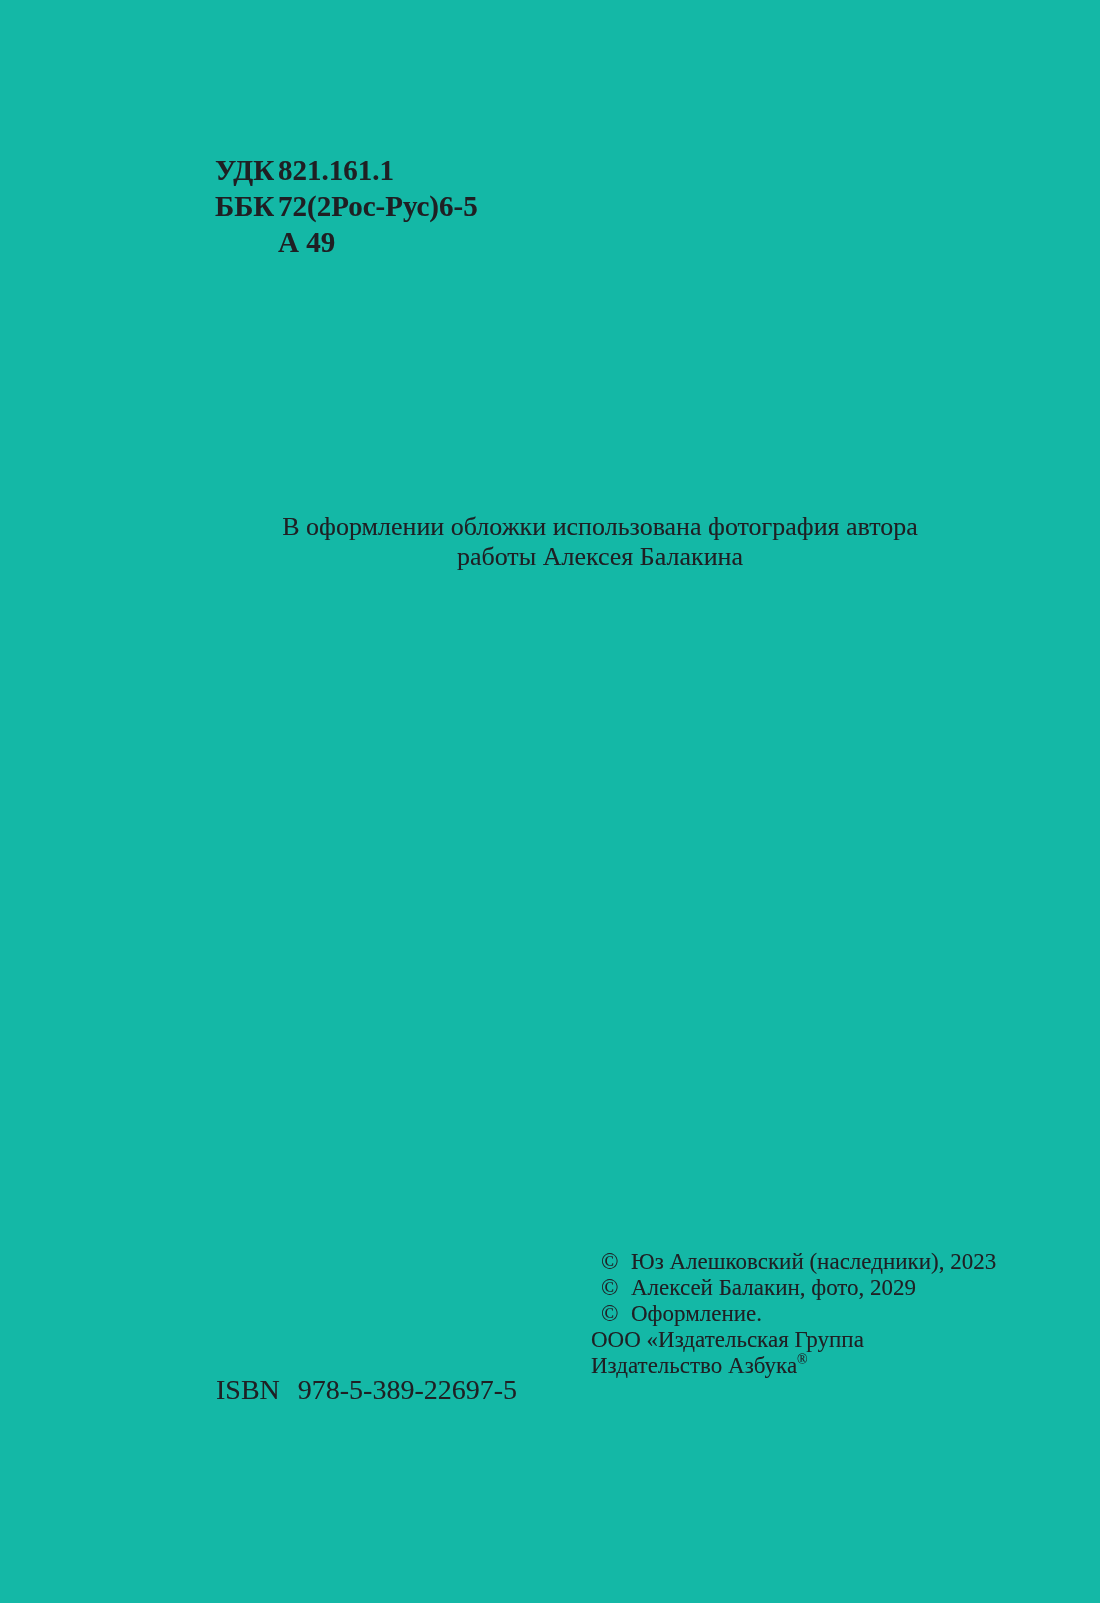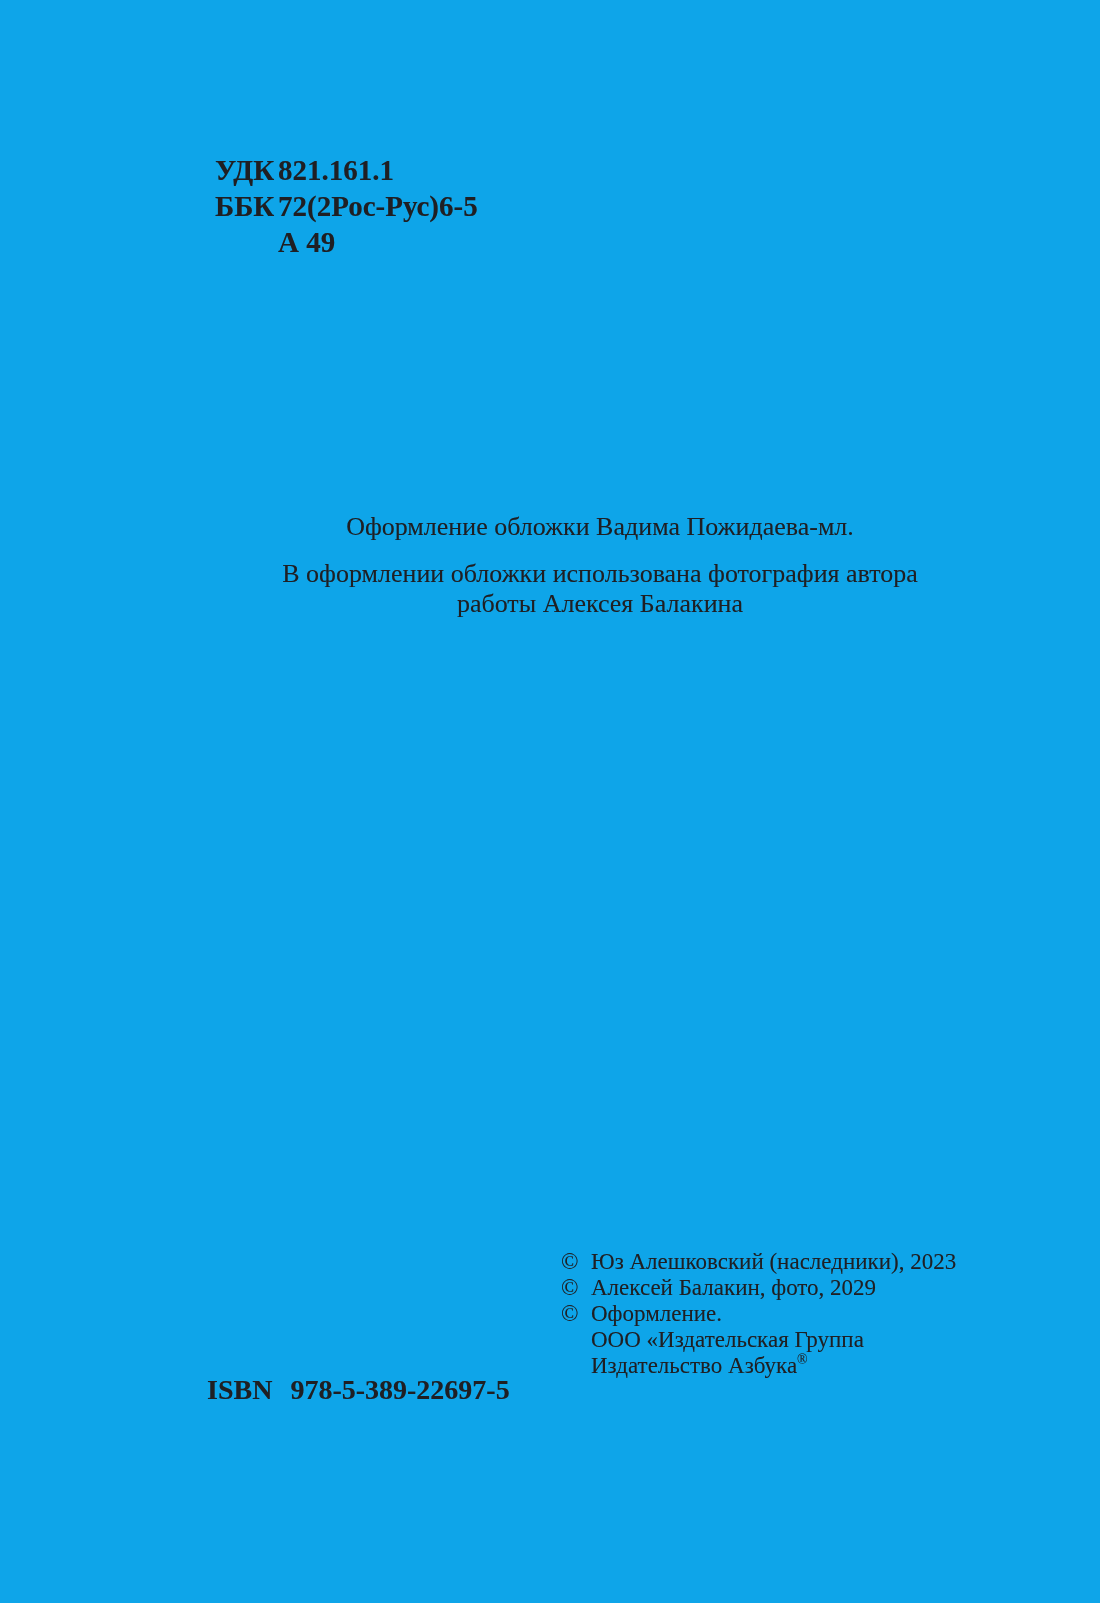--- a/index.html
+++ b/index.html
@@ -4,21 +4,21 @@
 <style>
   html, body {
     margin: 0;
     padding: 0;
     background: #ffffff;
   }
   .page {
     position: relative;
     width: 1100px;
     height: 1603px;
-    background: #0ea5e9;
+    background: #14b8a6;
     overflow: hidden;
     font-family: "Liberation Serif", "DejaVu Serif", serif;
     color: #1f1f23;
     text-shadow: 0 0 0.6px rgba(40,40,50,0.35);
   }
 
   
   .cataloging {
     position: absolute;
     left: 215px;
@@ -57,40 +57,41 @@
     top: 1249px;
     font-size: 23px;
     line-height: 26px;
     white-space: nowrap;
   }
   .c-line {
     padding-left: 30px;
   }
   .c-line.with-symbol {
     text-indent: -30px;
+    margin-left: 40px;
   }
   .c-symbol {
     display: inline-block;
     width: 30px;
     text-indent: 0;
   }
   .reg-mark {
     font-size: 14px;
     vertical-align: super;
     line-height: 0;
   }
 
   
   .isbn {
     position: absolute;
-    left: 207px;
+    left: 216px;
     top: 1376px;
     font-size: 28px;
     line-height: 28px;
-    font-weight: bold;
+    font-weight: normal;
     white-space: nowrap;
   }
   .isbn-label {
     margin-right: 18px;
   }
 </style>
 </head>
 <body>
 
 <div class="page">
@@ -101,21 +102,20 @@
     </div>
     <div class="cat-row">
       <span class="cat-label">ББК</span><span>72(2Рос-Рус)6-5</span>
     </div>
     <div class="cat-row">
       <span class="cat-label"></span><span>А 49</span>
     </div>
   </div>
 
   <div class="credits">
-    <p>Оформление обложки Вадима Пожидаева-мл.</p>
     <p>
       <span>В оформлении обложки использована фотография автора</span><br>
       <span>работы Алексея Балакина</span>
     </p>
   </div>
 
   <div class="copyright">
     <div class="c-line with-symbol">
       <span class="c-symbol">©</span><span>Юз Алешковский (наследники), 2023</span>
     </div>

